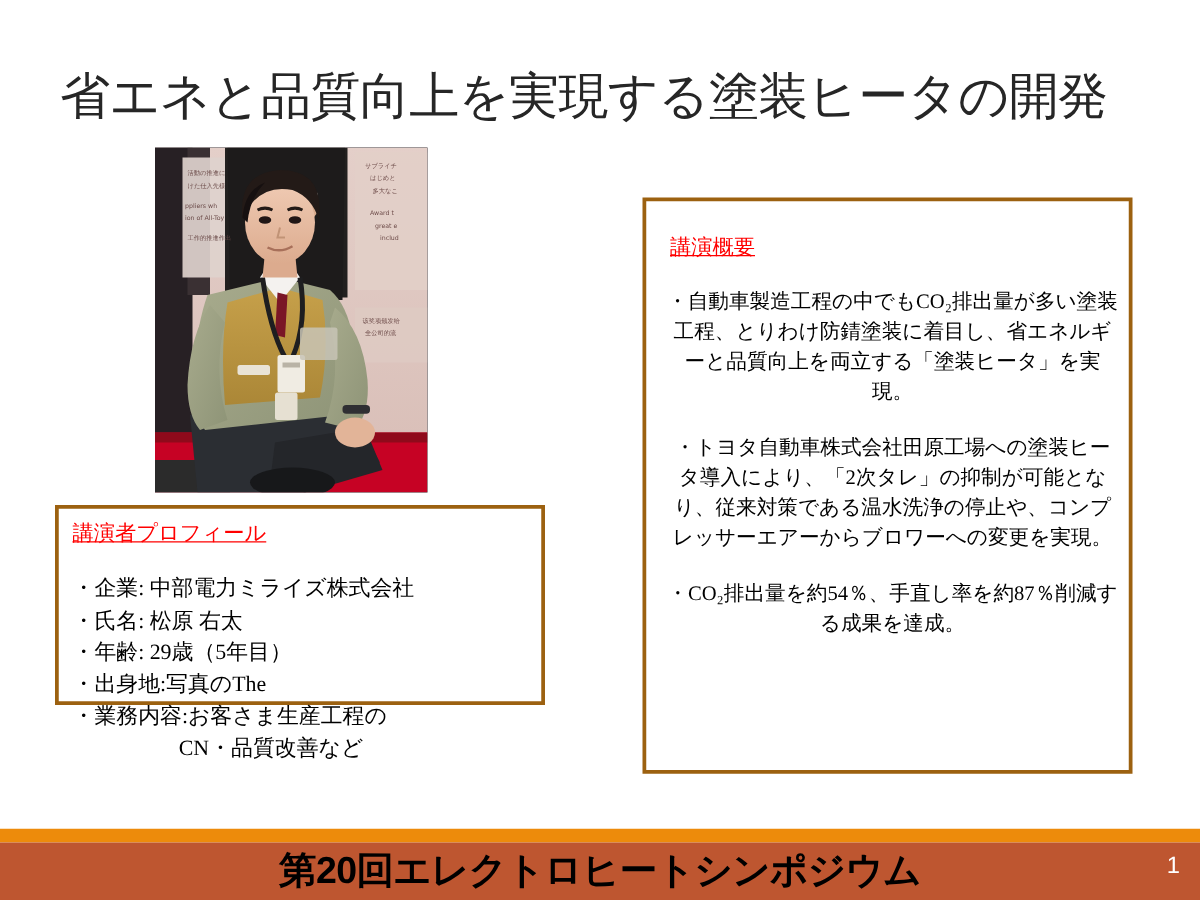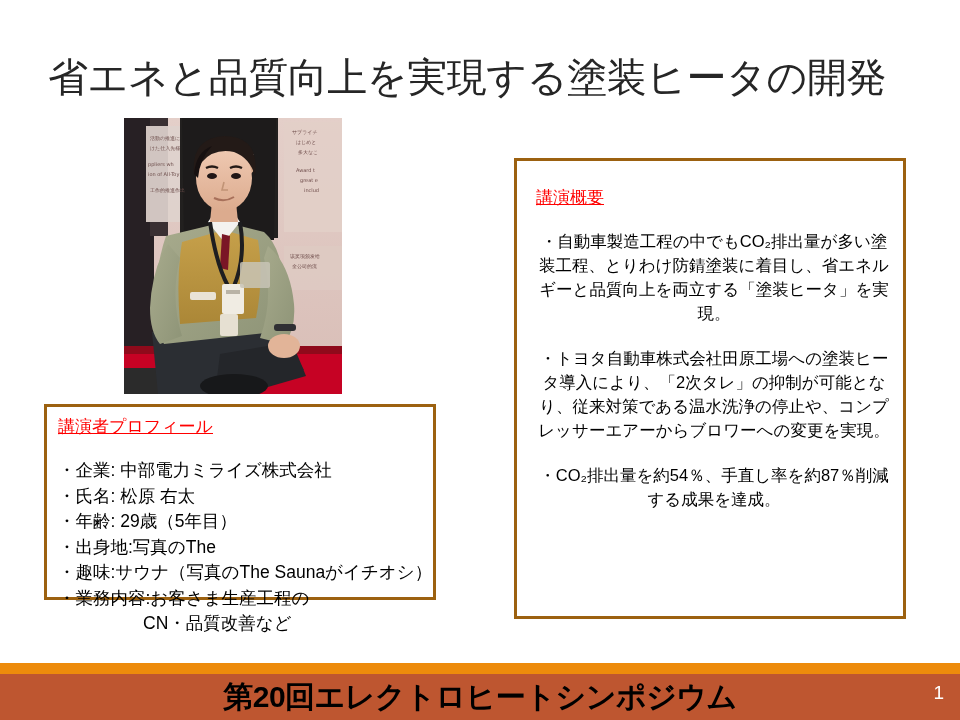--- a/index.html
+++ b/index.html
@@ -41,26 +41,27 @@
     background: #2a2024;
   }
   .photo svg { display: block; }
 
   
   .box {
     position: absolute;
     border: 3px solid #9C6110;
     background: #ffffff;
     box-sizing: border-box;
+    font-family: Liberation Serif, serif;
   }
   .box-profile {
     left: 44px;
     top: 404px;
     width: 392px;
-    height: 196px;
+    height: 160px;
   }
   .box-abstract {
     left: 514px;
     top: 158px;
     width: 392px;
     height: 461px;
   }
   .box-heading {
     color: #FF0000;
     text-decoration: underline;
@@ -245,21 +246,20 @@
   </svg>
 </div>
 
 <div class="box box-profile">
   <div class="box-heading">講演者プロフィール</div>
   <div class="profile-list">
     <div>・企業: 中部電力ミライズ株式会社</div>
     <div>・氏名: 松原 右太</div>
     <div>・年齢: 29歳（5年目）</div>
     <div>・出身地:写真のThe</div>
-    <div>・趣味:サウナ（写真のThe Saunaがイチオシ）</div>
     <div>・業務内容:お客さま生産工程の</div>
     <div class="indent">CN・品質改善など</div>
   </div>
 </div>
 
 <div class="box box-abstract">
   <div class="box-heading">講演概要</div>
   <div class="abstract-body">
     <p>・自動車製造工程の中でもCO₂排出量が多い塗装工程、とりわけ防錆塗装に着目し、省エネルギーと品質向上を両立する「塗装ヒータ」を実現。</p>
     <p>・トヨタ自動車株式会社田原工場への塗装ヒータ導入により、「2次タレ」の抑制が可能となり、従来対策である温水洗浄の停止や、コンプレッサーエアーからブロワーへの変更を実現。</p>

